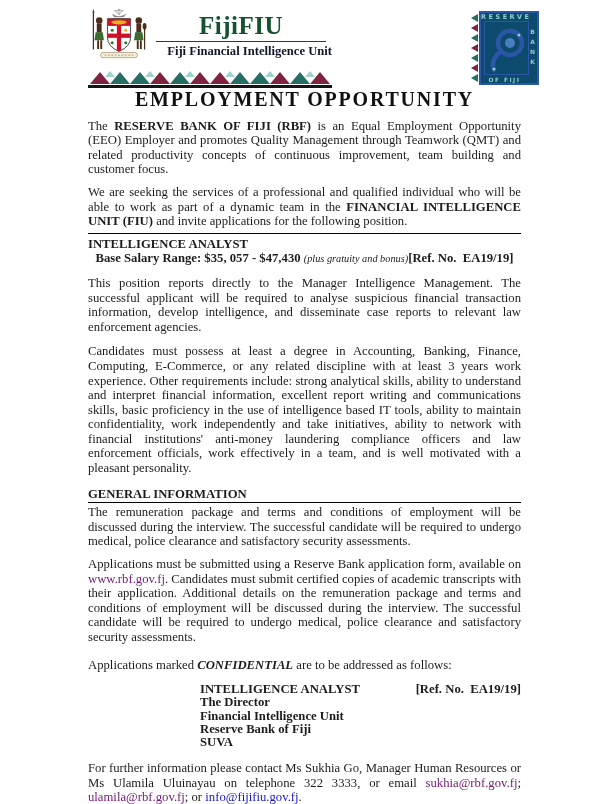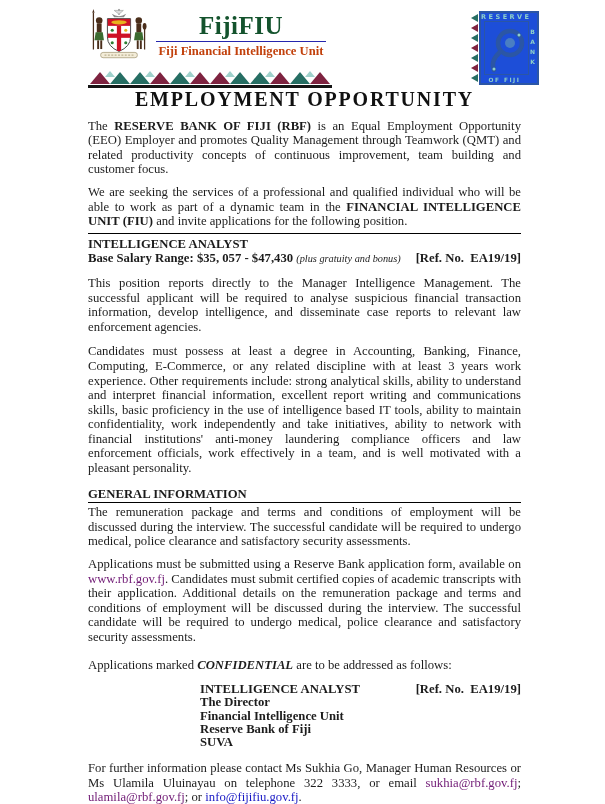--- a/index.html
+++ b/index.html
@@ -6,49 +6,49 @@
   .page{position:relative;width:605px;height:804px;background:#ffffff;overflow:hidden;
         font-family:"Liberation Serif","DejaVu Serif",serif;color:#1c1c1c;}
 
   
   .header{position:absolute;left:88px;top:8px;width:244px;}
   .header-top{display:flex;align-items:flex-start;}
   .coat{flex:0 0 auto;}
   .brand{flex:1;text-align:center;padding-top:5px;}
   .brand-title{color:#14532d;font-weight:bold;font-size:25px;letter-spacing:0.5px;line-height:1;}
   .brand-rule{height:1px;background:#2626ad;margin:3px 6px 3px 6px;}
-  .brand-subtitle{color:#c2410c;font-weight:bold;font-size:12.6px;line-height:1.1;}
+  .brand-subtitle{color:#0f172a;font-weight:bold;font-size:12.6px;line-height:1.1;text-align:right;}
   .zigzag{display:block;margin-top:2px;}
   .header-rule{height:3px;background:#151515;margin-top:1px;}
 
   
   .stamp{position:absolute;left:469px;top:9px;width:70px;height:78px;display:flex;}
   .stamp-tris{flex:0 0 auto;margin-top:4px;}
-  .stamp-body{position:relative;flex:1;background:#1d4ed8;border:2px solid #2b56a5;
+  .stamp-body{position:relative;flex:1;background:#0c4a6e;border:2px solid #2b56a5;
               margin-top:2px;height:70px;}
   .stamp-top{position:absolute;top:0px;left:0;right:9px;text-align:center;color:#8fd0c8;
              font-family:"DejaVu Sans",sans-serif;font-size:6.5px;font-weight:bold;letter-spacing:2.5px;}
   .stamp-right{position:absolute;top:9px;bottom:9px;right:0px;color:#8fd0c8;
                font-family:"DejaVu Sans",sans-serif;font-size:6px;font-weight:bold;letter-spacing:3px;
                writing-mode:vertical-rl;text-orientation:upright;line-height:9px;text-align:center;}
   .stamp-bottom{position:absolute;bottom:0px;left:0;right:9px;text-align:center;color:#8fd0c8;
                 font-family:"DejaVu Sans",sans-serif;font-size:5.8px;font-weight:bold;letter-spacing:1.5px;}
   .stamp-frame{position:absolute;top:8px;bottom:8px;left:3px;right:8px;border:1.5px solid #2b56a5;}
   .stamp-design{position:absolute;top:10px;left:5px;}
 
   
   .doc{position:absolute;left:88px;top:92px;width:433px;font-size:12.7px;line-height:14.6px;}
   .page-title{font-weight:bold;font-size:20px;letter-spacing:1.8px;text-align:center;
               margin:0 0 12px 0;color:#101010;transform:scaleY(1.05);}
   .p{margin:0 0 8px 0;text-align:justify;}
   .b{font-weight:bold;}
   .bi{font-weight:bold;font-style:italic;}
   .rule{border:none;border-top:1.6px solid #000;margin:4px 0 3px 0;}
   .pos-title{font-weight:bold;}
-  .salary-row{display:flex;justify-content:space-between;align-items:baseline;margin:0 0 9px 0;}
+  .salary-row{display:flex;justify-content:center;align-items:baseline;margin:0 0 9px 0;}
   .salary-note{font-style:italic;font-size:10.3px;}
   .ws-pre{white-space:pre;}
   .req-p{margin:0 0 11px 0;}
   .gi-head{font-weight:bold;margin:0;}
   .gi-rule{border:none;border-top:1.6px solid #000;margin:1px 0 2px 0;}
   .p-last-gap{margin-bottom:13px;}
   .conf-p{margin:0 0 11px 0;}
   .address{position:relative;margin:0 0 12px 112px;line-height:13.2px;font-weight:bold;}
   .addr-ref{position:absolute;right:0;top:0;}
   .contact-p{margin:0 0 10px 0;}

